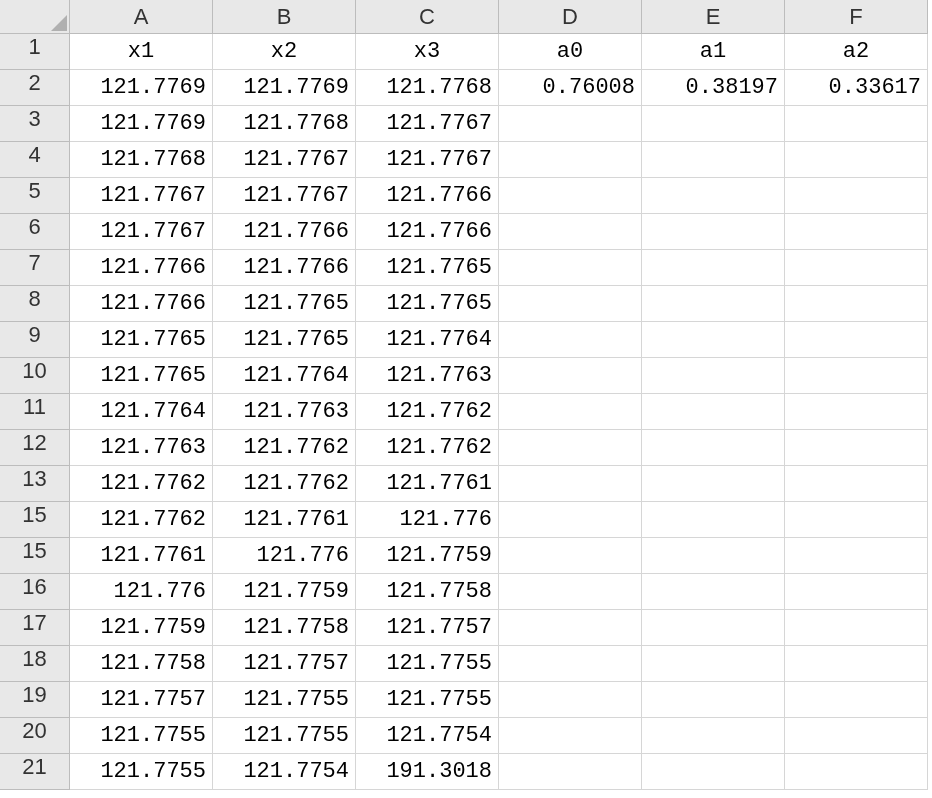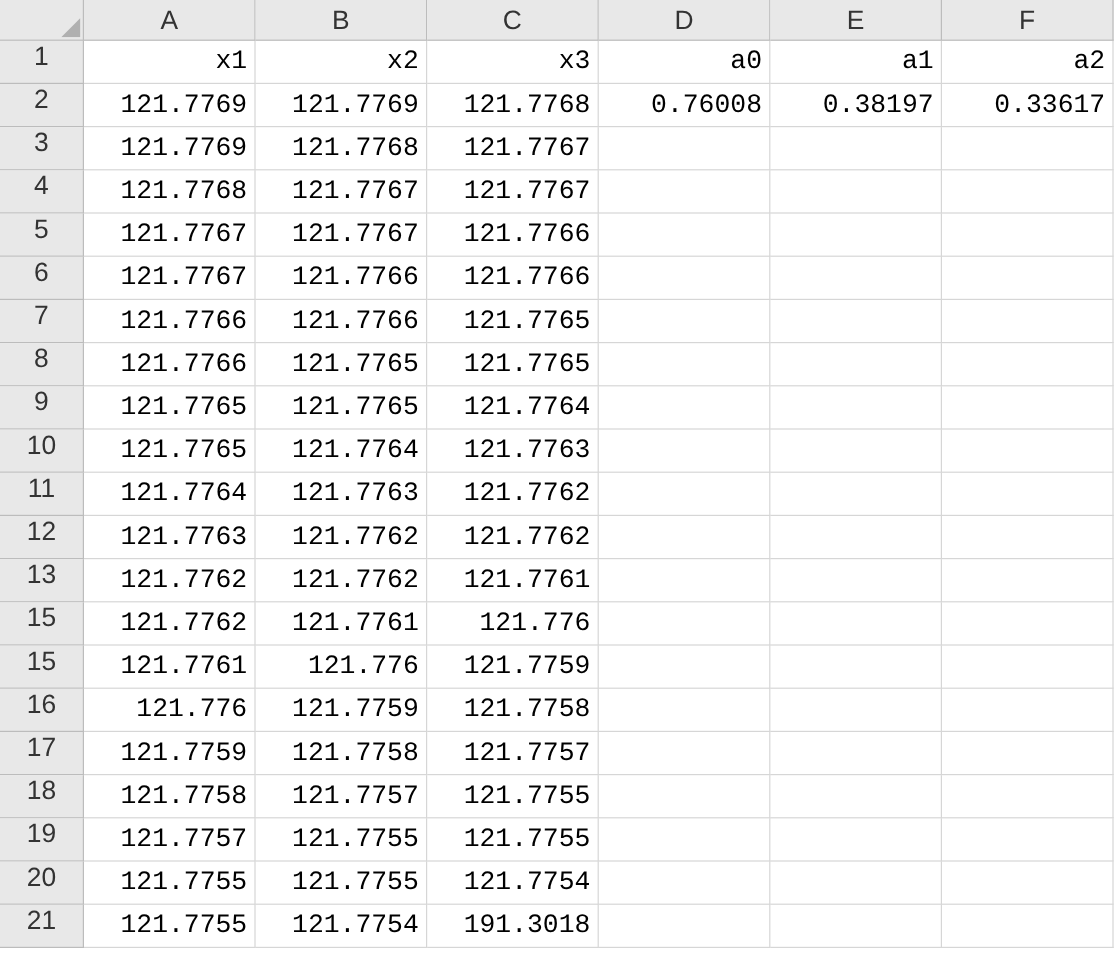--- a/index.html
+++ b/index.html
@@ -47,21 +47,21 @@
     font-family: Arial, sans-serif;
   }
   .row-head {
     background: #e8e8e8;
     border-right: 1px solid #bcbcbc;
     border-bottom: 1px solid #bcbcbc;
     text-align: center;
     color: #333;
     font-family: Arial, sans-serif;
   }
-  .txt { text-align: right; }
+  .txt { text-align: center; }
   .num { text-align: right; }
 </style>
 </head>
 <body>
 
 <div class="sheet" id="grid">
     <div class="corner">
       <svg width="16" height="16">
         <polygon points="16,0 16,16 0,16" fill="#b0b0b0"></polygon>
       </svg>

